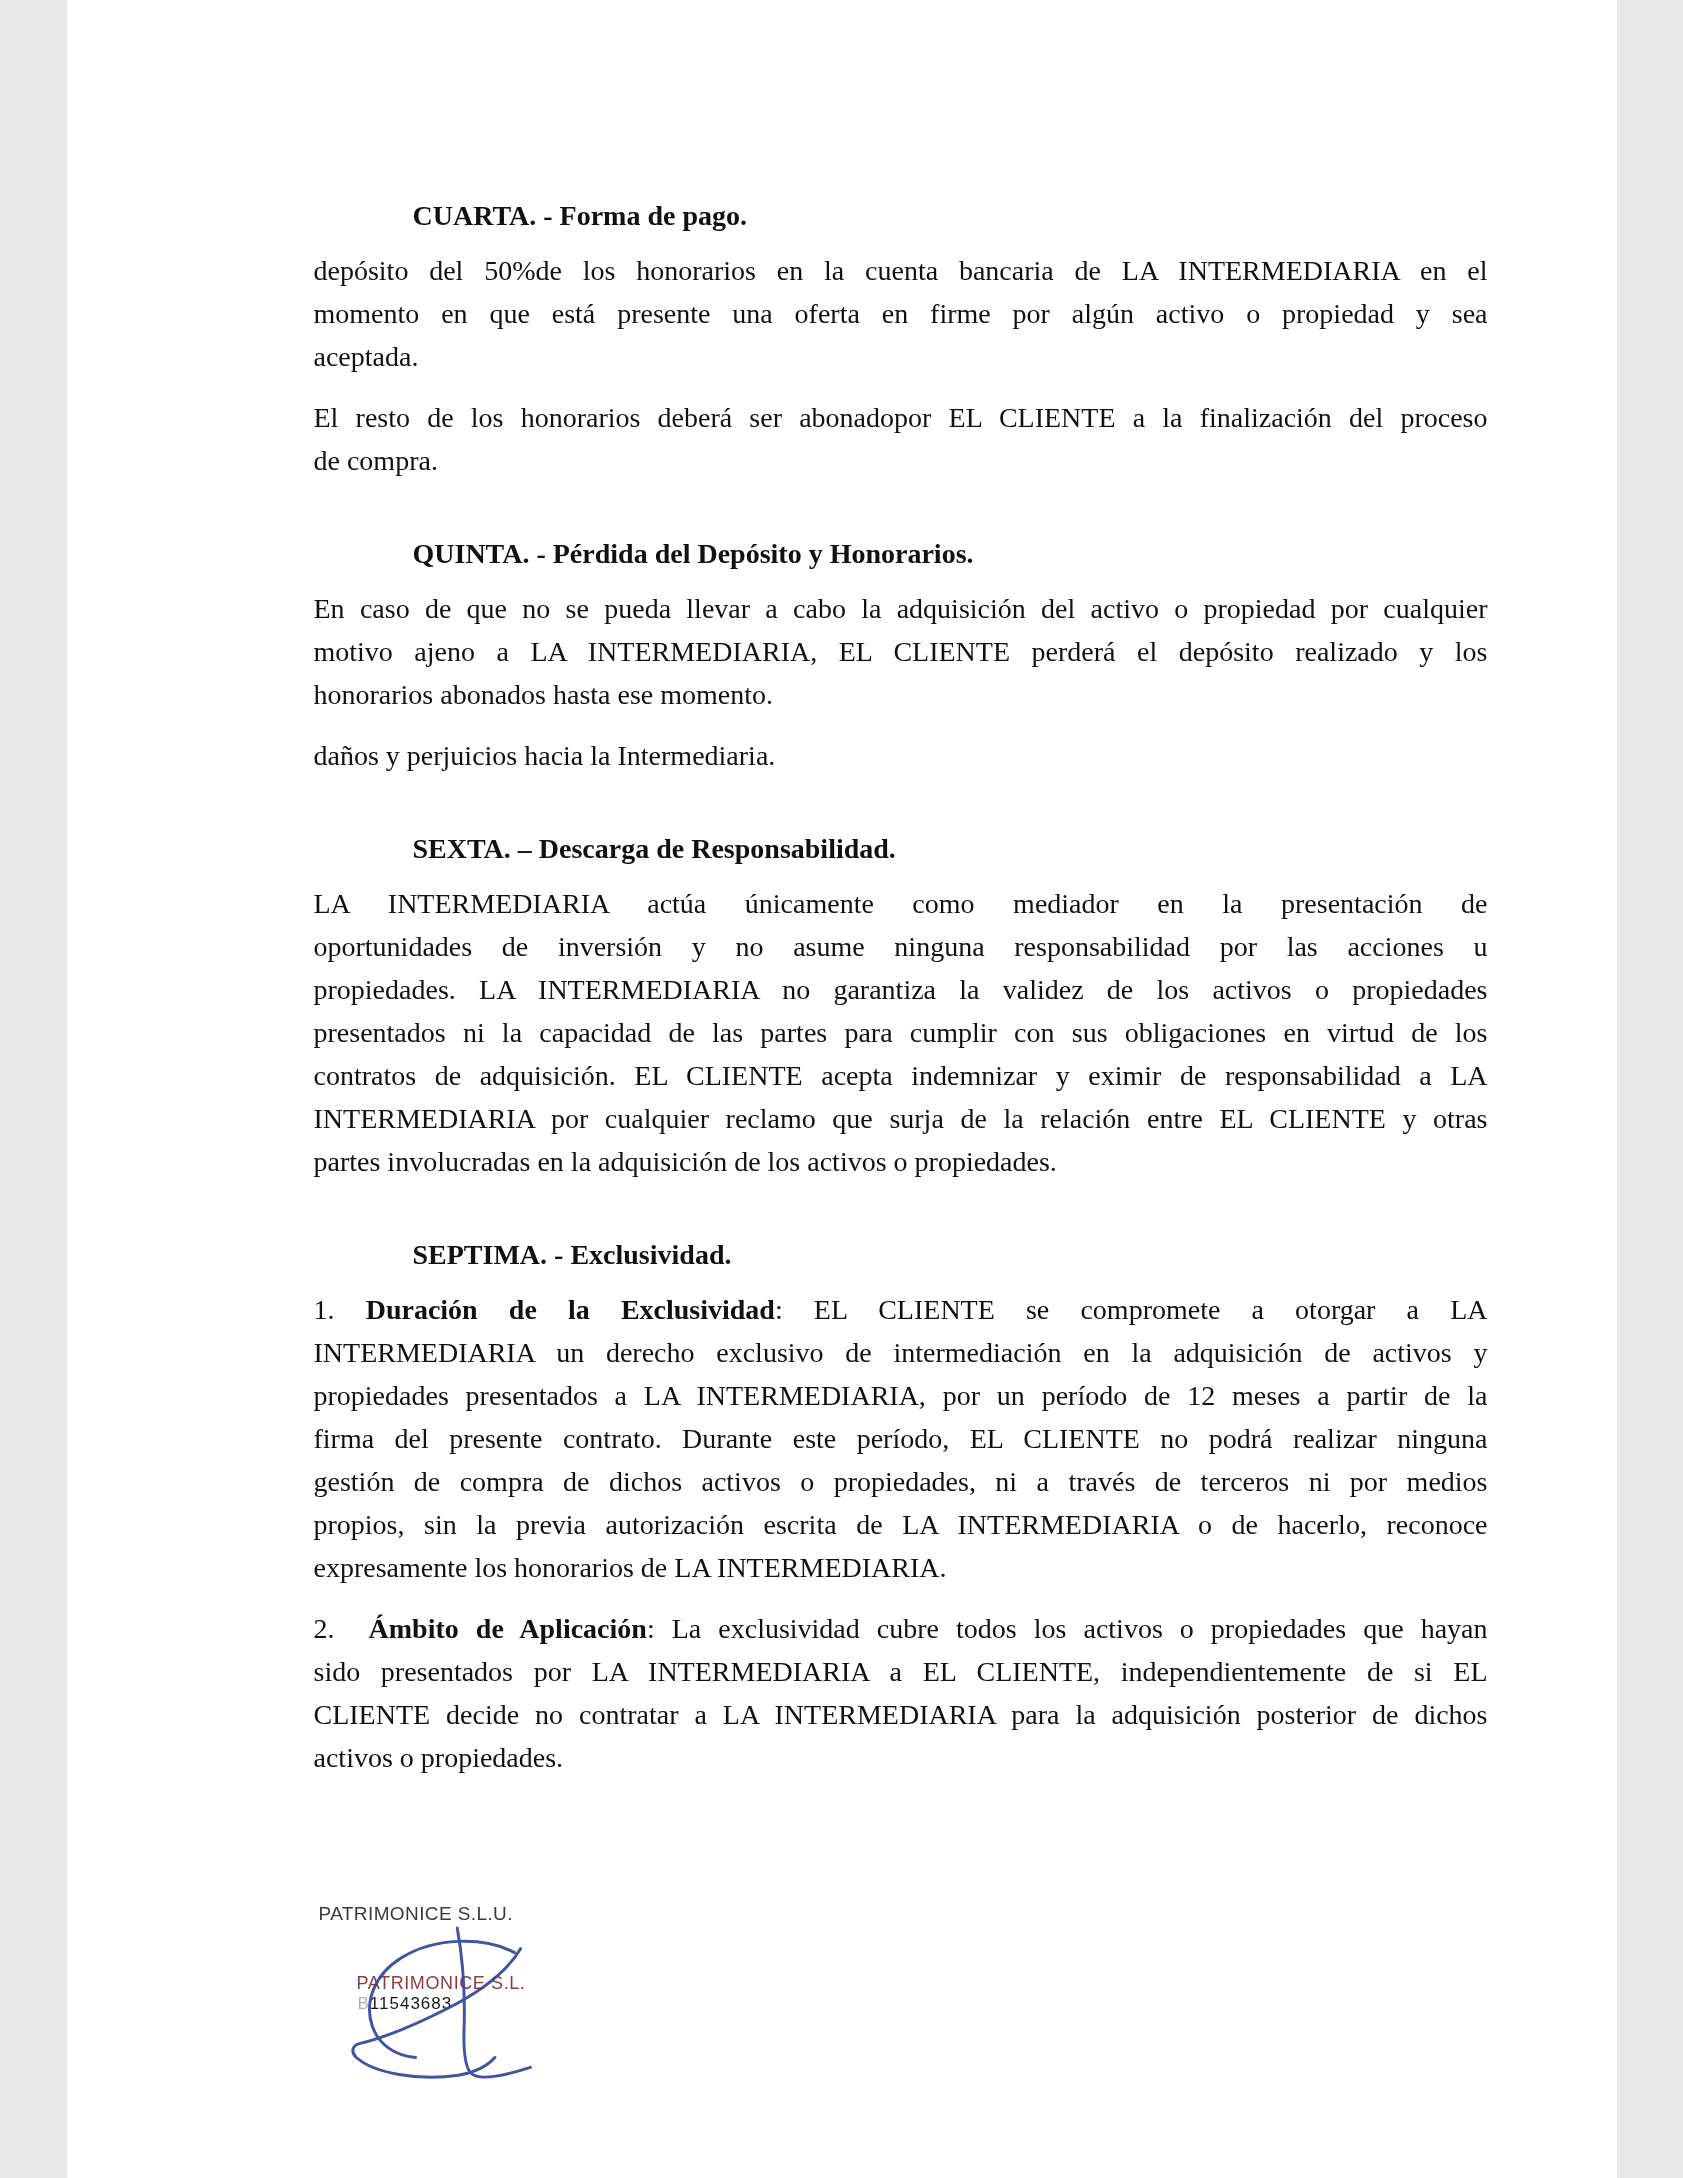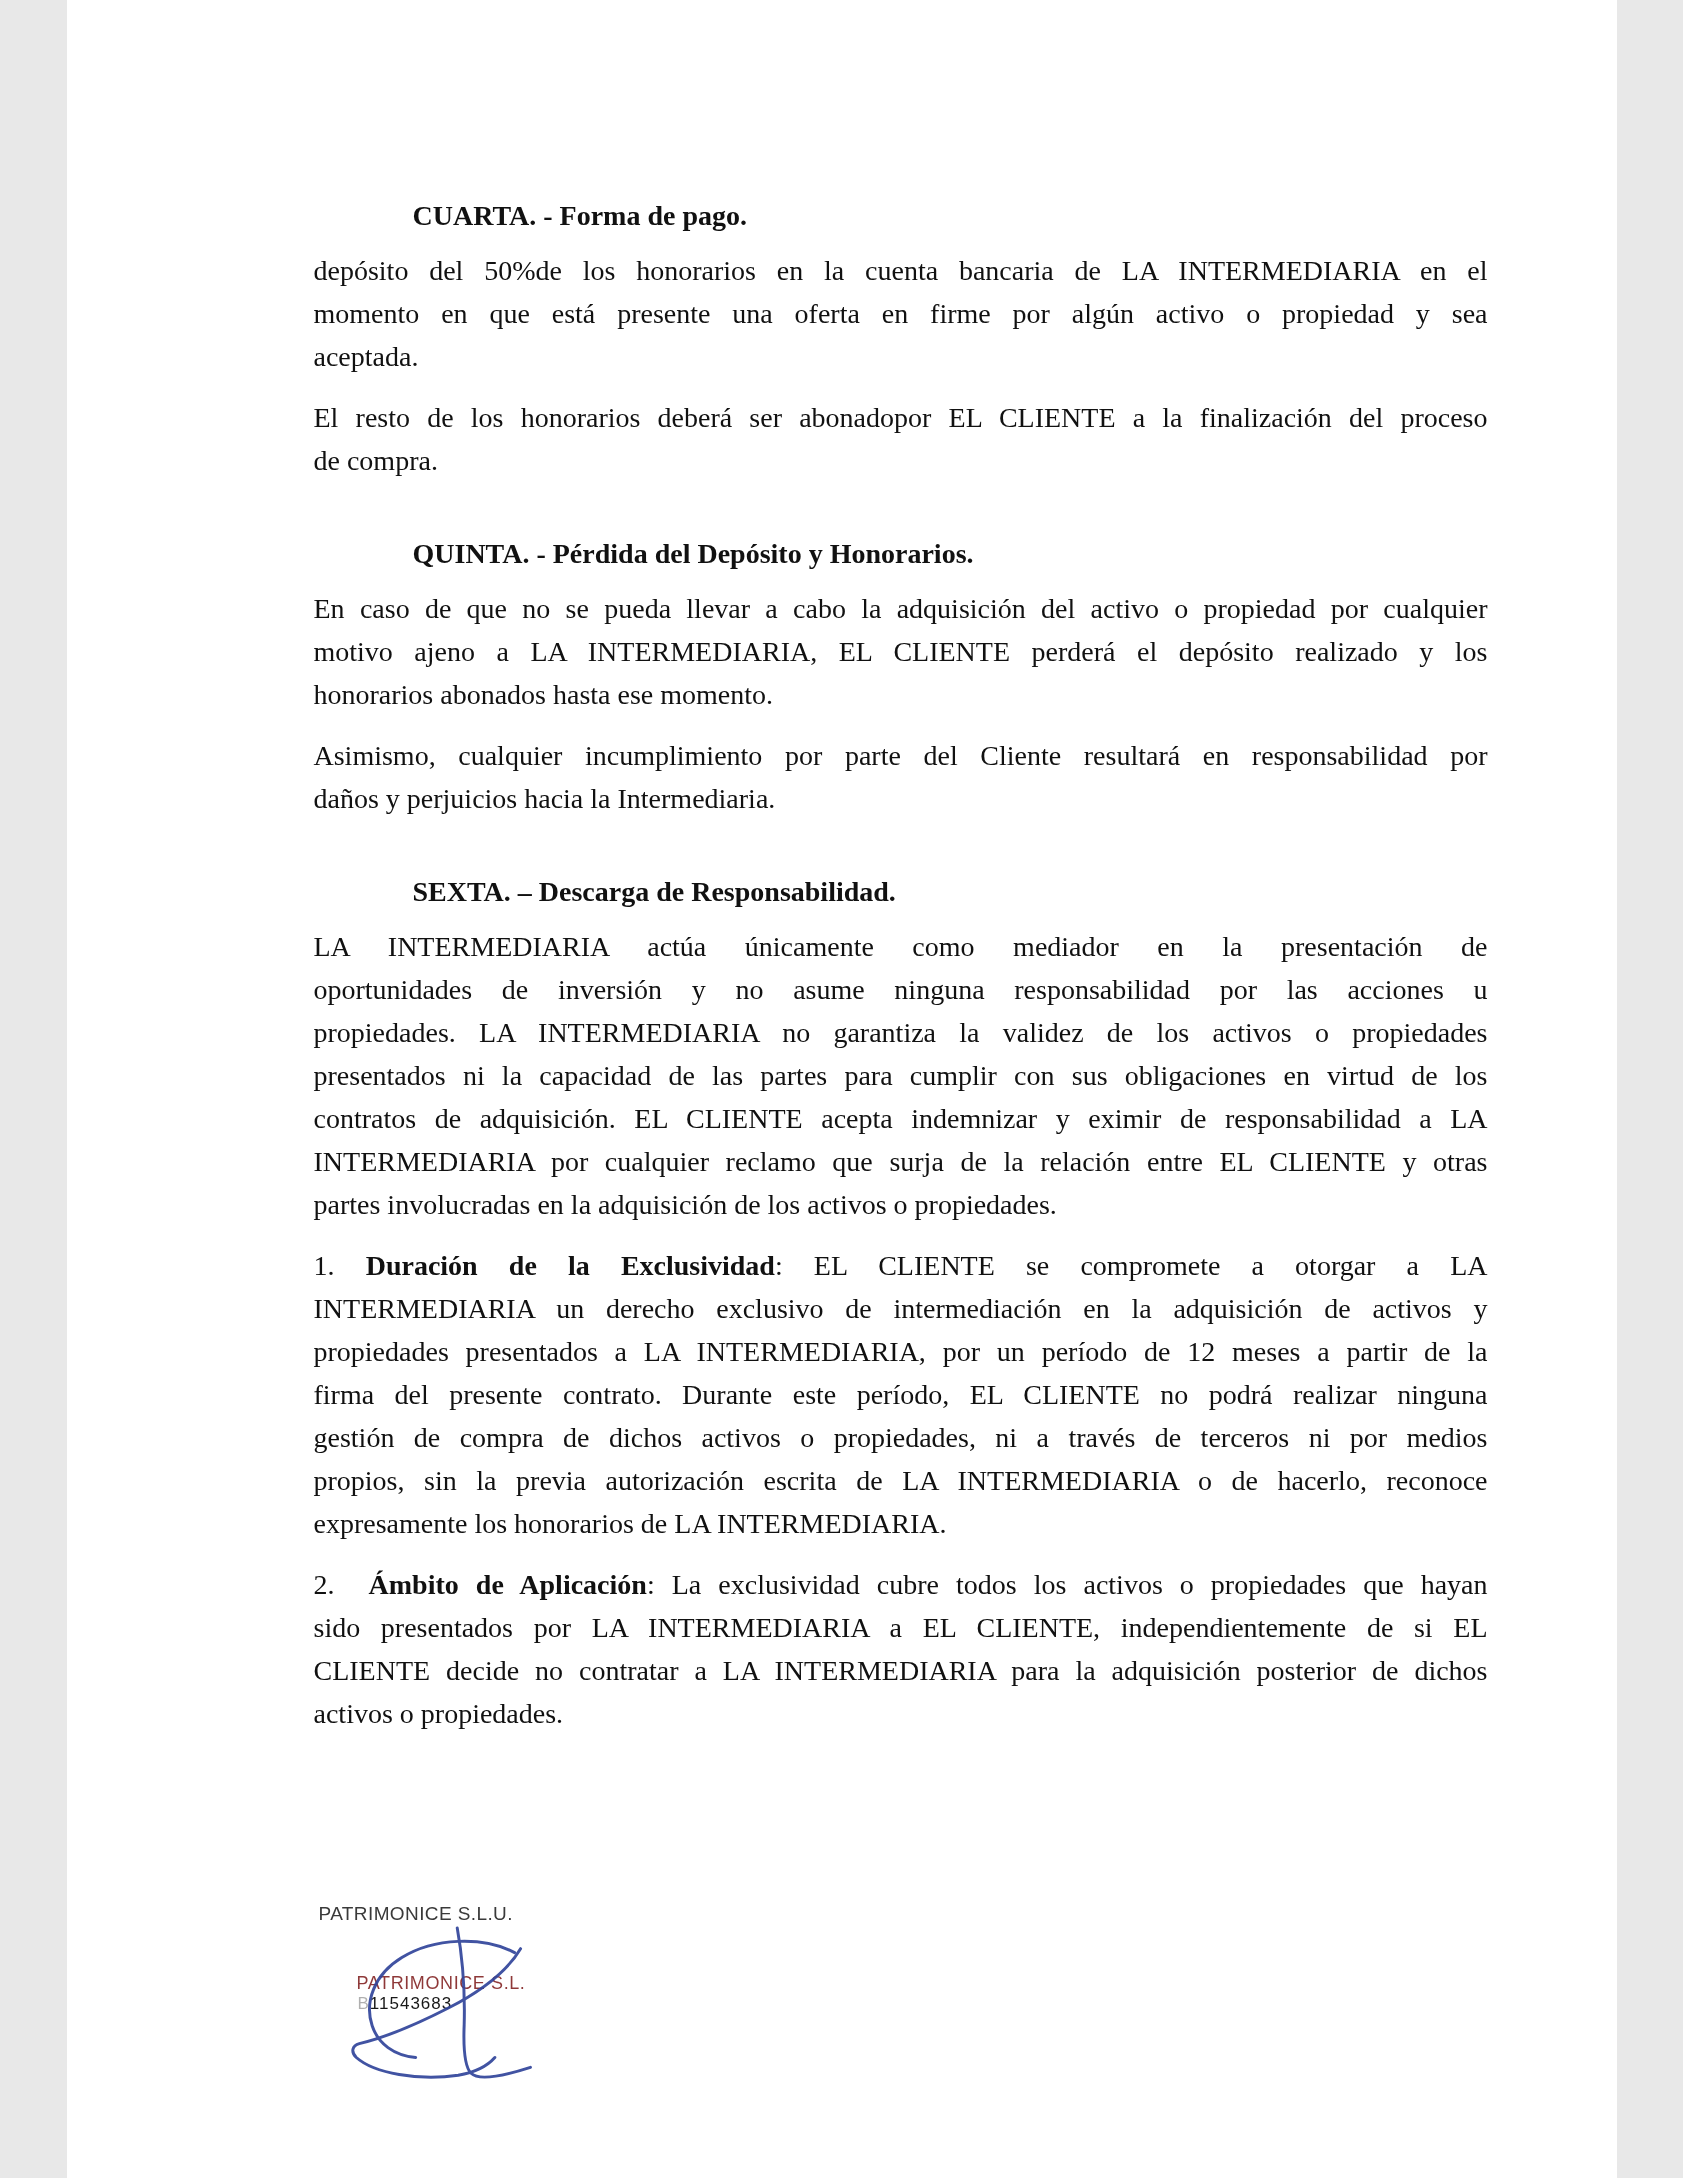--- a/index.html
+++ b/index.html
@@ -77,33 +77,33 @@
         <div class="line"><span>El resto de los honorarios deberá ser abonadopor EL CLIENTE a la finalización del proceso</span></div>
         <div class="line last"><span>de compra.</span></div>
       </div>
       <div class="heading">QUINTA. - Pérdida del Depósito y Honorarios.</div>
       <div class="para">
         <div class="line"><span>En caso de que no se pueda llevar a cabo la adquisición del activo o propiedad por cualquier</span></div>
         <div class="line"><span>motivo ajeno a LA INTERMEDIARIA, EL CLIENTE perderá el depósito realizado y los</span></div>
         <div class="line last"><span>honorarios abonados hasta ese momento.</span></div>
       </div>
       <div class="para">
-        <div class="line"><span>Asimismo, cualquier incumplimiento por parte del Cliente resultará en responsabilidad por</span></div>
         <div class="line last"><span>daños y perjuicios hacia la Intermediaria.</span></div>
       </div>
       <div class="heading">SEXTA. – Descarga de Responsabilidad.</div>
       <div class="para">
         <div class="line"><span>LA INTERMEDIARIA actúa únicamente como mediador en la presentación de</span></div>
         <div class="line"><span>oportunidades de inversión y no asume ninguna responsabilidad por las acciones u</span></div>
         <div class="line"><span>propiedades. LA INTERMEDIARIA no garantiza la validez de los activos o propiedades</span></div>
         <div class="line"><span>presentados ni la capacidad de las partes para cumplir con sus obligaciones en virtud de los</span></div>
         <div class="line"><span>contratos de adquisición. EL CLIENTE acepta indemnizar y eximir de responsabilidad a LA</span></div>
         <div class="line"><span>INTERMEDIARIA por cualquier reclamo que surja de la relación entre EL CLIENTE y otras</span></div>
         <div class="line last"><span>partes involucradas en la adquisición de los activos o propiedades.</span></div>
       </div>
+      <div class="heading">SEPTIMA. - Exclusividad.</div>
       <div class="para">
         <div class="line"><span>1. </span><span class="seg-b">Duración de la Exclusividad</span><span>: EL CLIENTE se compromete a otorgar a LA</span></div>
         <div class="line"><span>INTERMEDIARIA un derecho exclusivo de intermediación en la adquisición de activos y</span></div>
         <div class="line"><span>propiedades presentados a LA INTERMEDIARIA, por un período de 12 meses a partir de la</span></div>
         <div class="line"><span>firma del presente contrato. Durante este período, EL CLIENTE no podrá realizar ninguna</span></div>
         <div class="line"><span>gestión de compra de dichos activos o propiedades, ni a través de terceros ni por medios</span></div>
         <div class="line"><span>propios, sin la previa autorización escrita de LA INTERMEDIARIA o de hacerlo, reconoce</span></div>
         <div class="line last"><span>expresamente los honorarios de LA INTERMEDIARIA.</span></div>
       </div>
       <div class="para">

